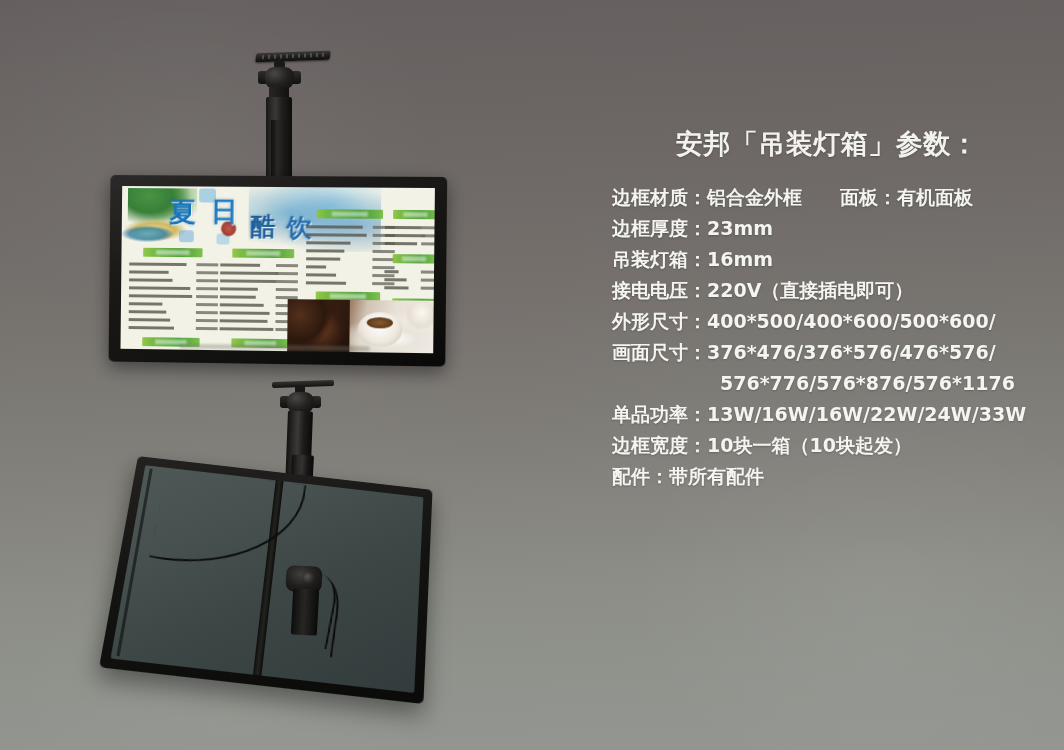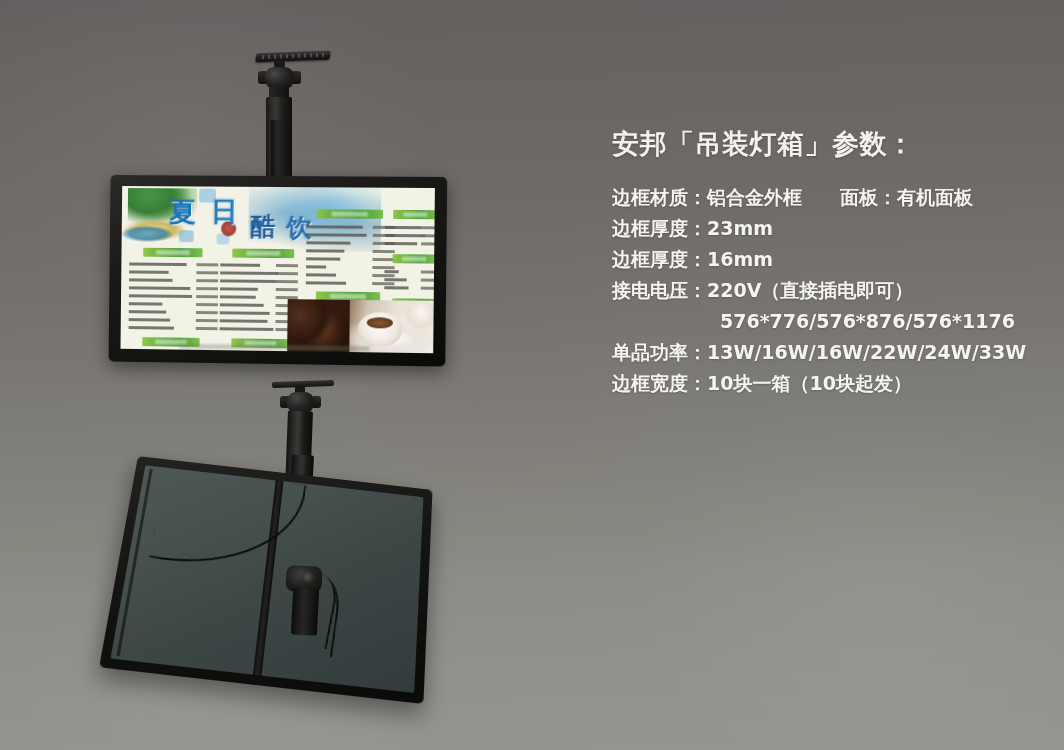--- a/index.html
+++ b/index.html
@@ -396,20 +396,21 @@
   }
   #spec-title {
     font-family: "DejaVu Sans", sans-serif;
     font-size: 27px;
     font-weight: bold;
     color: #f2f2ef;
     letter-spacing: 0.5px;
     margin-bottom: 20px;
     text-shadow: 0 1px 2px rgba(0,0,0,0.25);
     white-space: nowrap;
+    text-align: center;
   }
   .spec-line {
     font-family: "DejaVu Sans", sans-serif;
     font-size: 19px;
     font-weight: bold;
     color: #f4f4f1;
     line-height: 31px;
     white-space: nowrap;
     text-shadow: 0 1px 2px rgba(0,0,0,0.22);
   }
@@ -585,21 +586,24 @@
 
   <div id="lower-joint"></div>
   <div id="lower-joint-bolt"></div>
   <div id="lower-foot"></div>
 
   <div id="spec-panel">
     <div id="spec-title">安邦「吊装灯箱」参数：</div>
     <div id="spec-lines">
         <div class="spec-line">边框材质：铝合金外框　　面板：有机面板</div>
         <div class="spec-line">边框厚度：23mm</div>
-        <div class="spec-line">边框厚度：16mm</div>
+        <div class="spec-line">吊装灯箱：16mm</div>
         <div class="spec-line">接电电压：220V（直接插电即可）</div>
+        <div class="spec-line">外形尺寸：400*500/400*600/500*600/</div>
+        <div class="spec-line">画面尺寸：376*476/376*576/476*576/</div>
         <div class="spec-line cont">576*776/576*876/576*1176</div>
         <div class="spec-line">单品功率：13W/16W/16W/22W/24W/33W</div>
         <div class="spec-line">边框宽度：10块一箱（10块起发）</div>
+        <div class="spec-line">配件：带所有配件</div>
       </div>
   </div>
 
 </div>
 
 </body></html>

